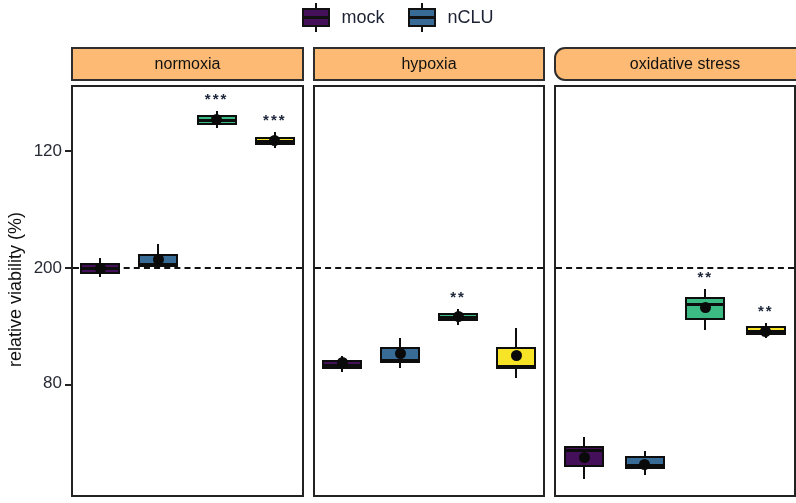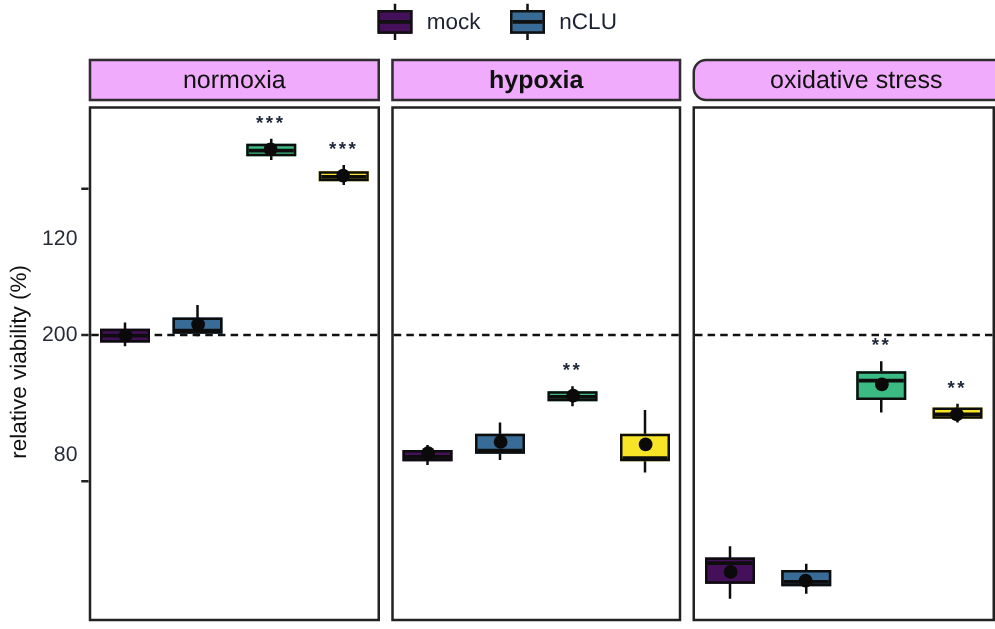--- a/index.html
+++ b/index.html
@@ -20,22 +20,22 @@
   .lg-med{position:absolute;left:2px;right:2px;top:8px;height:3px;background:#111;}
   .lg-label{font-size:18px;color:#1c2233;}
 
   
   #ylabel{position:absolute;left:-75px;top:279px;width:180px;text-align:center;
     transform:rotate(-90deg);font-size:18px;color:#111;white-space:nowrap;}
   .tick-label{position:absolute;text-align:right;font-size:17px;color:#272b36;line-height:20px;}
   .tick-mark{position:absolute;width:6px;height:2px;background:#222;}
 
   
-  .strip{position:absolute;background:#f0abfc;border:2px solid #2e2e2e;box-sizing:border-box;
-    display:flex;align-items:center;justify-content:center;font-size:20px;color:#111;}
+  .strip{position:absolute;background:#fdba74;border:2px solid #2e2e2e;box-sizing:border-box;
+    display:flex;align-items:center;justify-content:center;font-size:16px;color:#111;}
   .panel{position:absolute;border:2px solid #222;box-sizing:border-box;background:#fff;}
   .refline{position:absolute;height:0;border-top:2px dashed #111;}
 
   
   .whisker{position:absolute;width:2px;background:#0d0d0d;}
   .box{position:absolute;border:2px solid #0d0d0d;box-sizing:border-box;}
   .median{position:absolute;height:3px;background:#0d0d0d;}
   .meandot{position:absolute;width:11px;height:11px;border-radius:50%;background:#0a0a0a;}
   .sig{position:absolute;text-align:center;font-weight:bold;font-size:15px;
     color:#20293c;letter-spacing:2px;line-height:16px;}
@@ -56,25 +56,25 @@
       <div class="lg-item">
         <div class="lg-glyph">
           <div class="lg-whisk"></div>
           <div class="lg-box" style="background: rgb(56, 108, 150);"></div>
           <div class="lg-med"></div>
         </div>
         <span class="lg-label">nCLU</span>
       </div>
     </div>
   <div id="ylabel">relative viability (%)</div>
-<div class="tick-label" style="left: 18px; top: 354px; width: 44px;">80</div>
+<div class="tick-label" style="left: 18px; top: 373px; width: 44px;">80</div>
     <div class="tick-mark" style="left: 65px; top: 384.222px;"></div>
     <div class="tick-label" style="left: 18px; top: 258.176px; width: 44px;">200</div>
     <div class="tick-mark" style="left: 65px; top: 267.176px;"></div>
-    <div class="tick-label" style="left: 18px; top: 141.131px; width: 44px; margin-top: 40px;">120</div>
+    <div class="tick-label" style="left: 18px; top: 141.131px; width: 44px;">120</div>
     <div class="tick-mark" style="left: 65px; top: 150.131px;"></div>
     <div class="strip" style="left: 71px; top: 47px; width: 233px; height: 34px;">
       <span>normoxia</span>
     </div>
     <div class="panel" style="left: 71px; top: 85px; width: 233px; height: 412px;"></div>
     <div class="refline" style="left: 73px; top: 267.176px; width: 229px;"></div>
     <div class="whisker" style="left: 99.125px; top: 258.227px; height: 18.7273px;"></div>
     <div class="box" style="left: 80.125px; top: 262.909px; width: 40px; height: 11.1193px; background: rgb(69, 16, 90);"></div>
     <div class="median" style="left: 82.125px; top: 267.176px; width: 36px;"></div>
     <div class="meandot" style="left: 94.625px; top: 262.676px;"></div>
@@ -85,21 +85,21 @@
     <div class="whisker" style="left: 215.625px; top: 110.75px; height: 17.5568px;"></div>
     <div class="box" style="left: 196.625px; top: 115.432px; width: 40px; height: 9.94886px; background: rgb(59, 187, 131);"></div>
     <div class="median" style="left: 198.625px; top: 119.114px; width: 36px;"></div>
     <div class="meandot" style="left: 211.125px; top: 114.028px;"></div>
     <div class="sig" style="left: 186.625px; top: 90.75px; width: 60px;">***</div>
     <div class="whisker" style="left: 273.875px; top: 131.818px; height: 15.8011px;"></div>
     <div class="box" style="left: 254.875px; top: 136.5px; width: 40px; height: 8.19318px; background: rgb(247, 228, 38);"></div>
     <div class="median" style="left: 256.875px; top: 139.597px; width: 36px;"></div>
     <div class="meandot" style="left: 269.375px; top: 135.097px;"></div>
     <div class="sig" style="left: 244.875px; top: 111.818px; width: 60px;">***</div>
-    <div class="strip" style="left: 313px; top: 47px; width: 232px; height: 34px; font-weight: bold;">
+    <div class="strip" style="left: 313px; top: 47px; width: 232px; height: 34px;">
       <span>hypoxia</span>
     </div>
     <div class="panel" style="left: 313px; top: 85px; width: 232px; height: 412px;"></div>
     <div class="refline" style="left: 315px; top: 267.176px; width: 228px;"></div>
     <div class="whisker" style="left: 341px; top: 355.96px; height: 15.8011px;"></div>
     <div class="box" style="left: 322px; top: 360.057px; width: 40px; height: 8.77841px; background: rgb(69, 16, 90);"></div>
     <div class="median" style="left: 324px; top: 363.739px; width: 36px;"></div>
     <div class="meandot" style="left: 336.5px; top: 356.898px;"></div>
     <div class="whisker" style="left: 399px; top: 338.403px; height: 29.2614px;"></div>
     <div class="box" style="left: 380px; top: 347.182px; width: 40px; height: 15.8011px; background: rgb(56, 108, 150);"></div>

